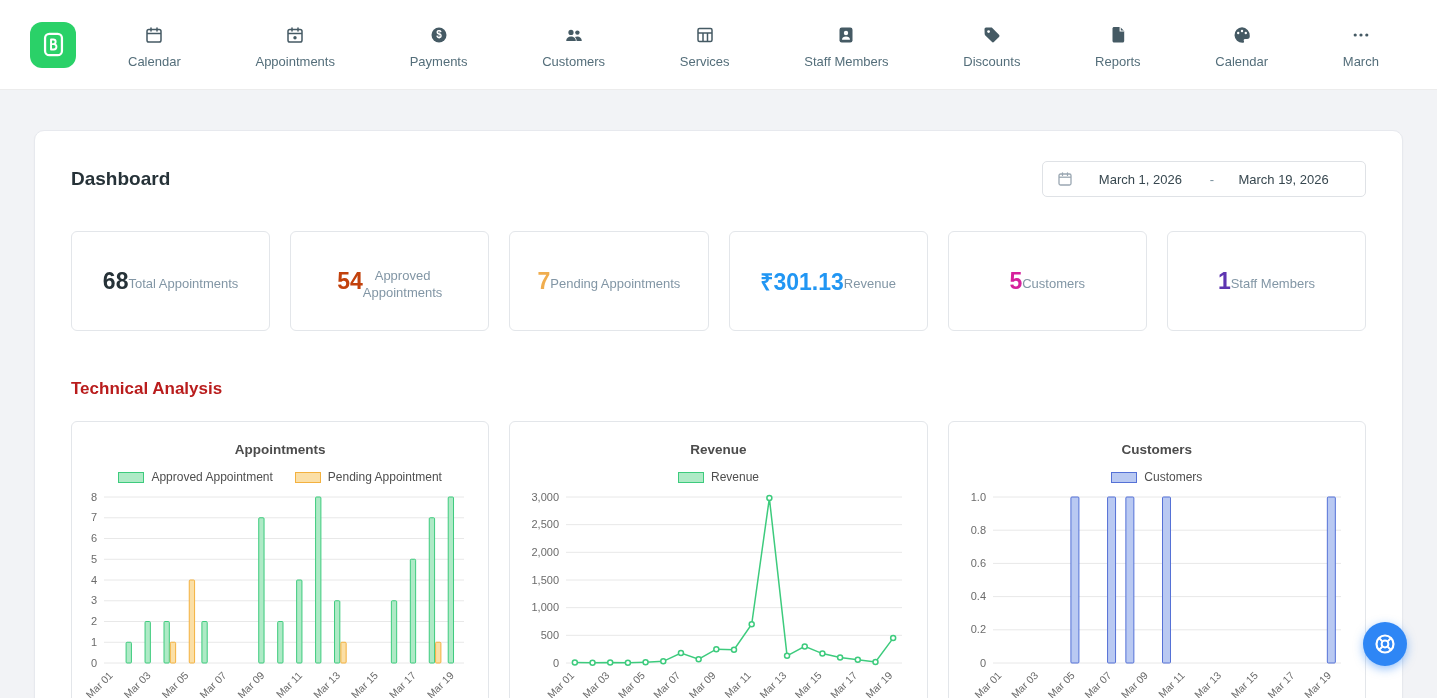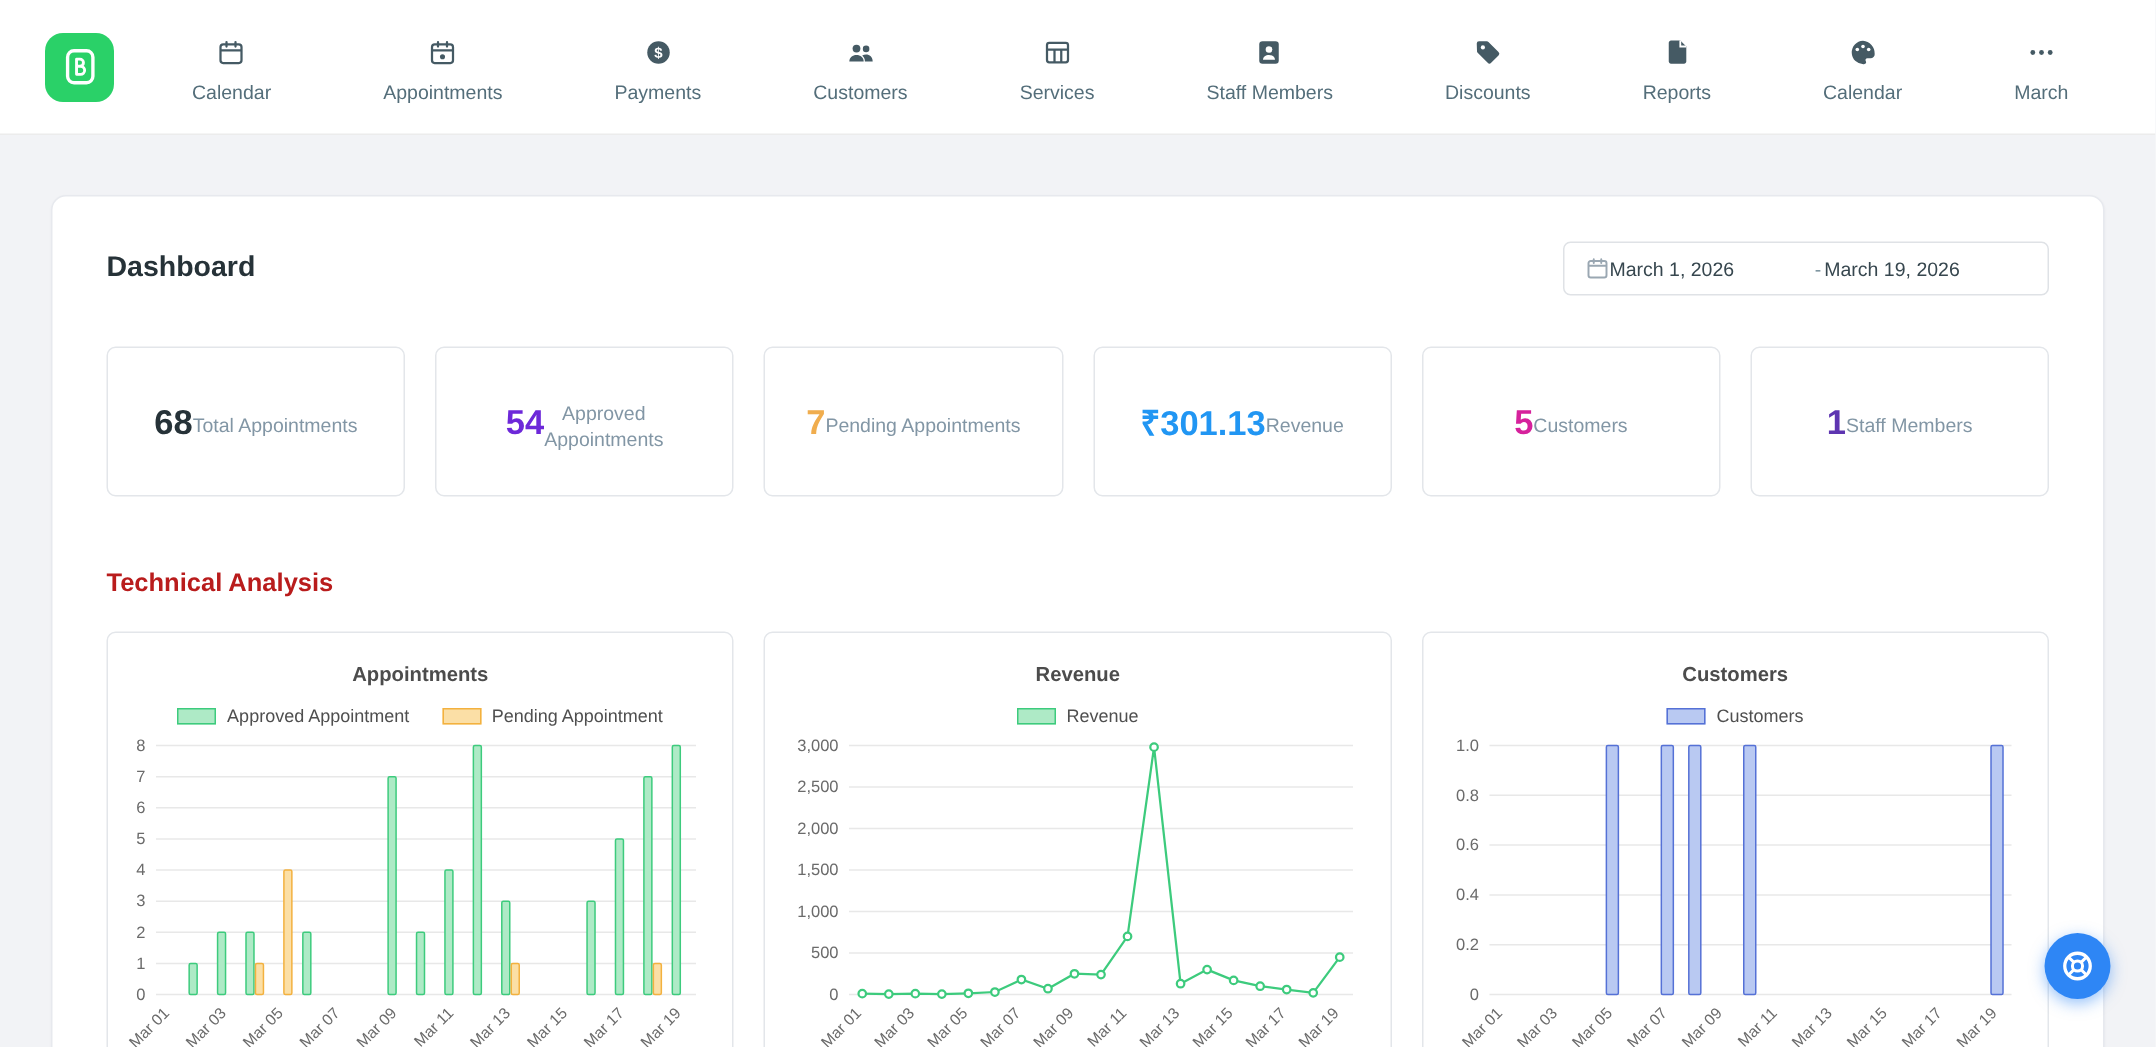--- a/index.html
+++ b/index.html
@@ -21,21 +21,21 @@
   
   .main { padding:40px 34px 0; }
   .card { background:#fff; border:1px solid #e7e9ee; border-radius:10px;
           padding:30px 36px 40px; box-shadow:0 1px 2px rgba(16,24,40,.04); }
 
   .dash-header { display:flex; justify-content:space-between; align-items:center; }
   .dash-title { font-size:19px; font-weight:bold; color:#263238; }
   .date-range { width:324px; height:36px; border:1px solid #dfe2e6; border-radius:5px;
                 display:flex; align-items:center; padding:0 14px; font-size:13px;
                 color:#37474f; background:#fff; cursor:pointer; }
-  .date-range .dr-text { flex:1; }
+  .date-range .dr-text { flex:1; text-align:center; }
   .date-range .dr-sep { color:#78909c; padding:0 2px; }
 
   
   .stats { display:flex; gap:20px; margin-top:34px; }
   .stat-card { flex:1; border:1px solid #e3e6ea; border-radius:6px; height:100px;
                display:flex; flex-direction:row; align-items:center; justify-content:center;
                text-align:center; padding:8px; background:#fff; }
   .stat-value { font-size:23px; font-weight:bold; color:#263238; }
   .stat-label { font-size:13px; color:#8296a5; margin-top:7px; line-height:1.25;
                 white-space:pre-line; }
@@ -203,21 +203,21 @@
         <span class="dr-text">March 19, 2026</span>
       </div>
     </div>
 
     <div class="stats">
       <div class="stat-card">
         <div class="stat-value" style="color: rgb(38, 50, 56);">68</div>
         <div class="stat-label">Total Appointments</div>
       </div>
       <div class="stat-card">
-        <div class="stat-value" style="color: #6d28d9;">54</div>
+        <div class="stat-value" style="color: #c2410c;">54</div>
         <div class="stat-label">Approved
 Appointments</div>
       </div>
       <div class="stat-card">
         <div class="stat-value" style="color: rgb(240, 173, 78);">7</div>
         <div class="stat-label">Pending Appointments</div>
       </div>
       <div class="stat-card">
         <div class="stat-value" style="color: rgb(33, 150, 243);">₹301.13</div>
         <div class="stat-label">Revenue</div>

